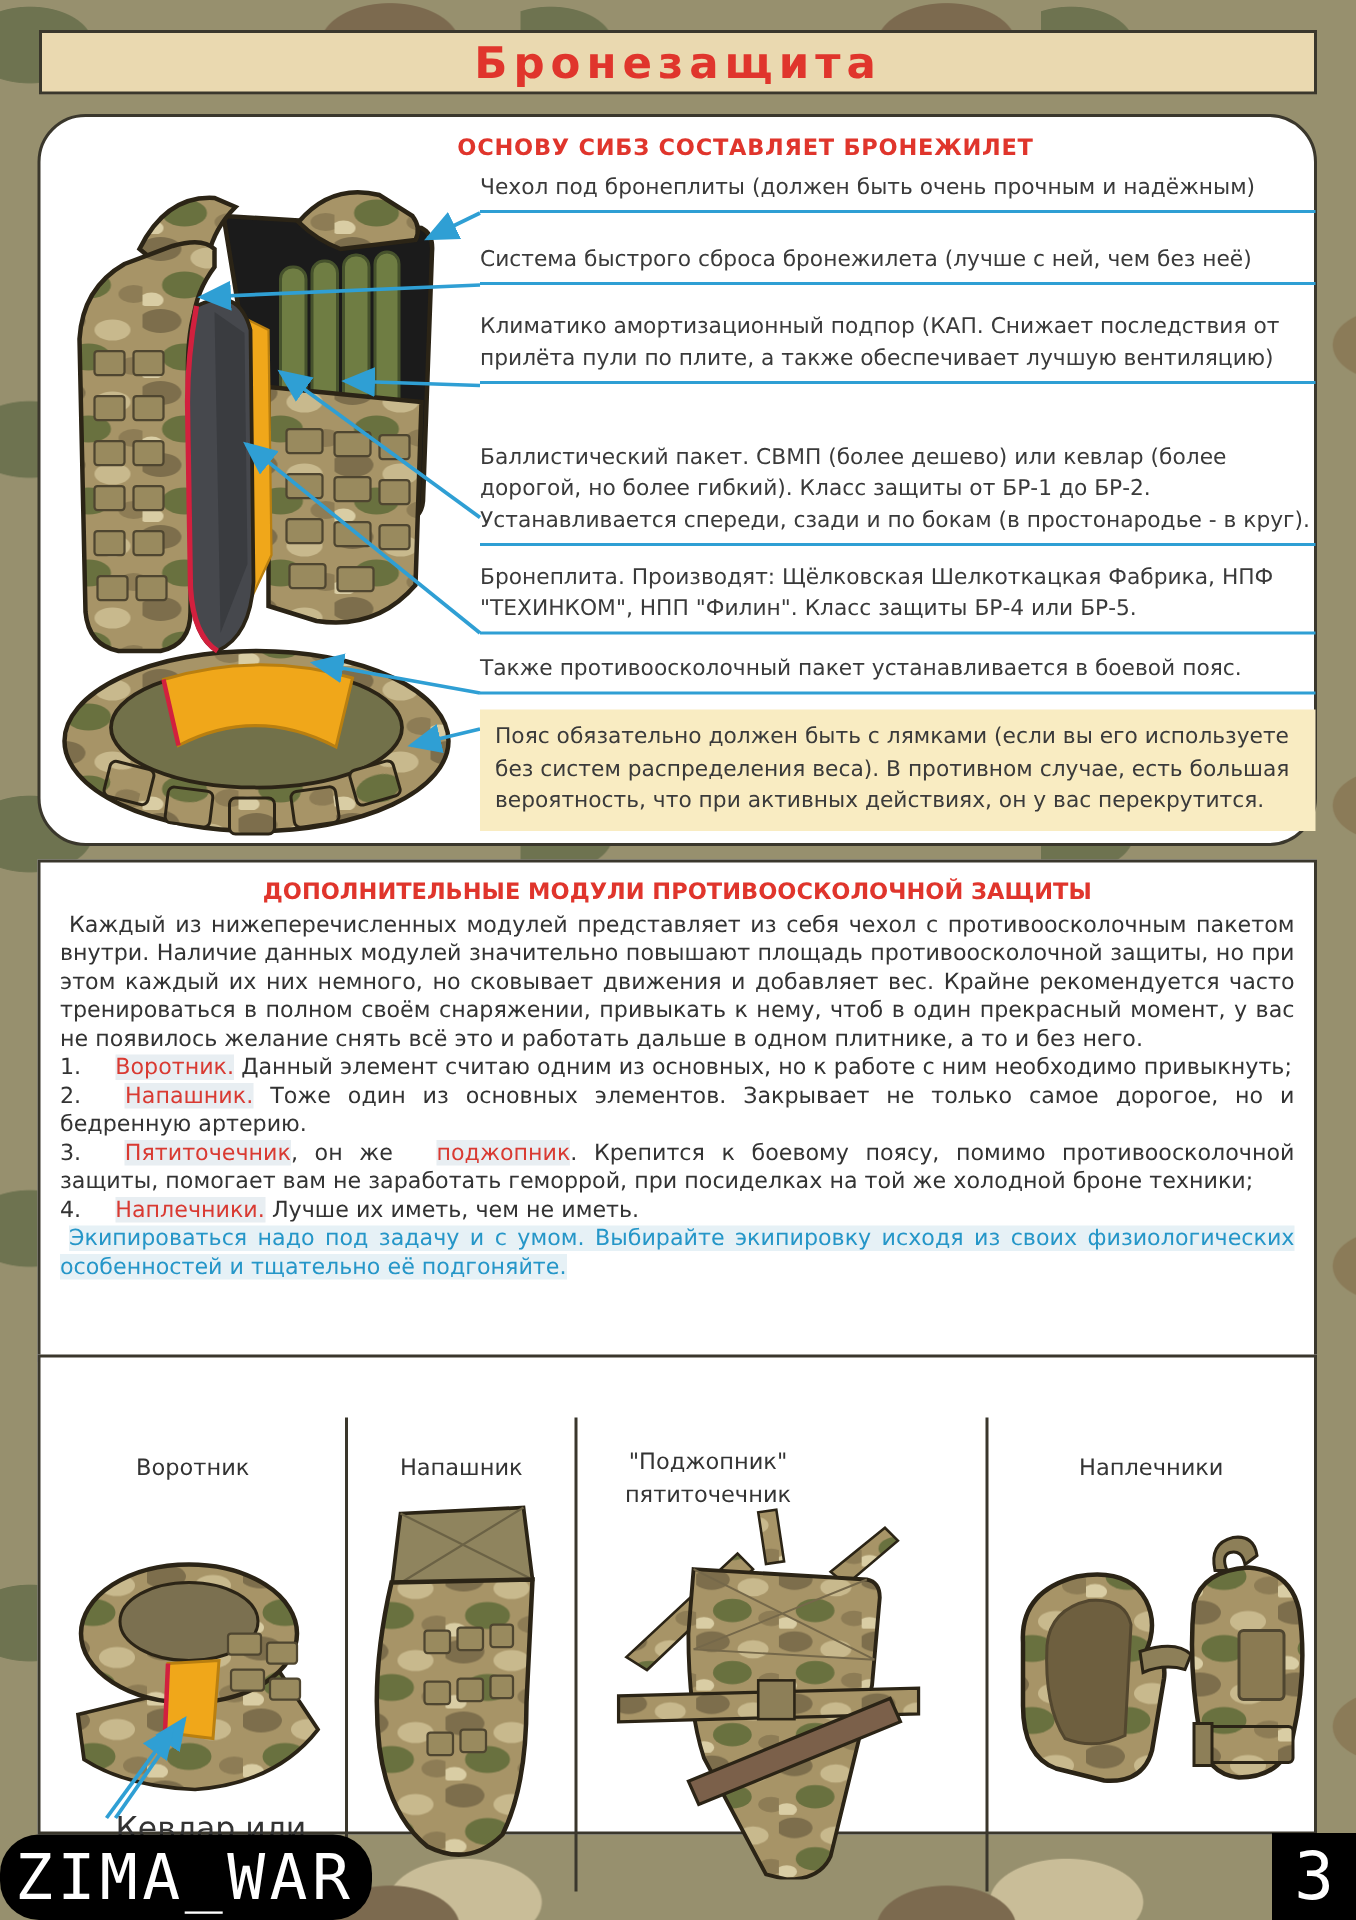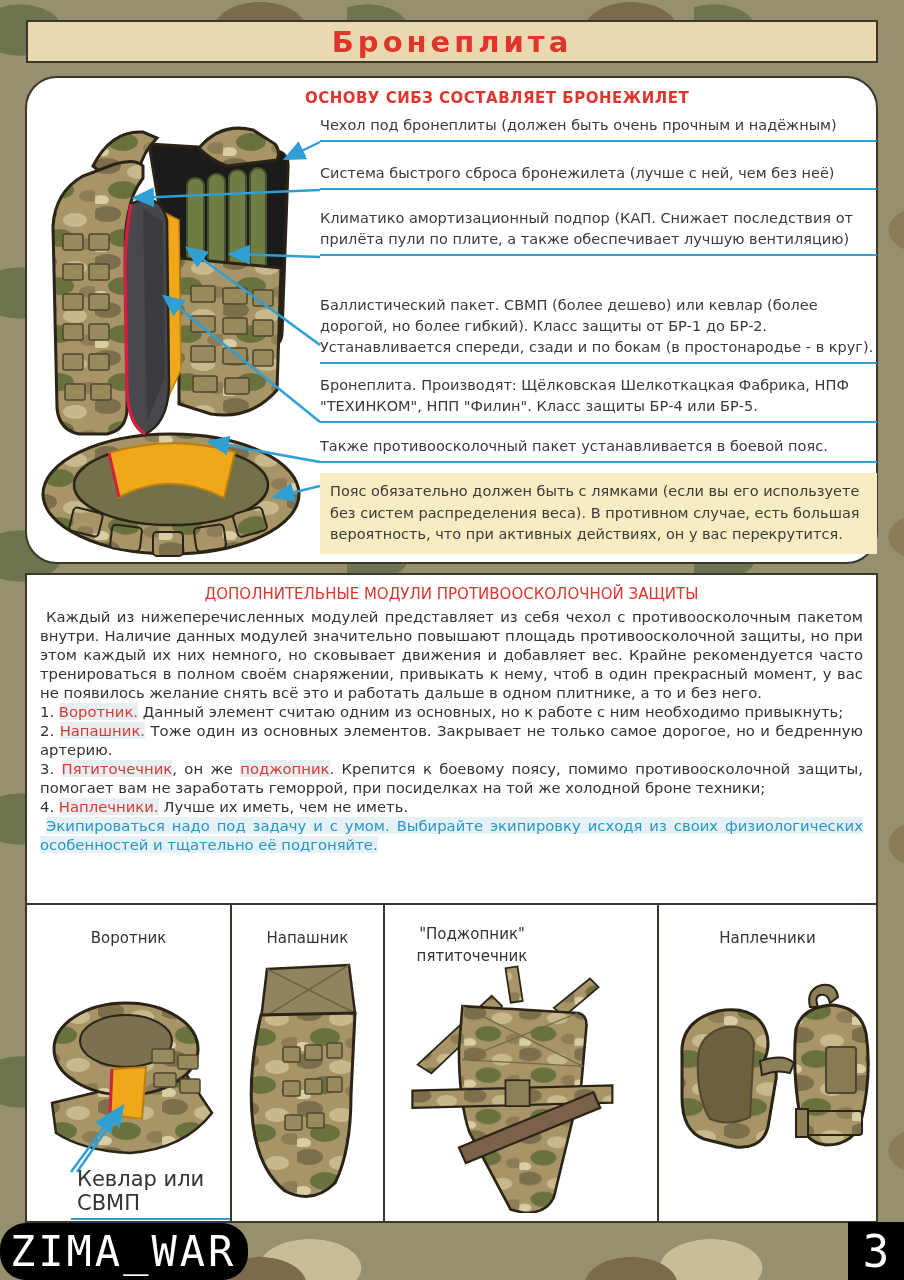--- a/index.html
+++ b/index.html
@@ -27,29 +27,29 @@
     font-weight:bold;font-size:15px;letter-spacing:0.5px;}
   .callout{position:absolute;left:293px;width:557px;font-size:14.5px;line-height:21px;
     border-bottom:2px solid #2f9fd4;padding-bottom:4px;box-sizing:border-box;}
   #co1{top:37px}#co2{top:85px}#co3{top:130px}#co4{top:217px}#co5{top:297px}#co6{top:358px}
   .warning{position:absolute;left:293px;top:395px;width:557px;background:#f9ecc2;
     padding:8px 10px;font-size:14.5px;line-height:21.5px;box-sizing:border-box;}
   #vest-svg{position:absolute;left:4px;top:30px;}
   #arrows-svg{position:absolute;left:0;top:0;pointer-events:none;}
   
   #panel2{left:25px;top:573px;width:853px;height:335px;padding:8px 13px;overflow:hidden;}
-  .sec2-header{text-align:center;color:#e0352c;font-weight:normal;font-size:15px;margin:2px 0 4px;}
+  .sec2-header{text-align:center;color:#e0352c;font-weight:bold;font-size:15px;margin:2px 0 4px;}
   .p2-text{font-size:14.8px;line-height:19px;text-align:justify;color:#333;margin:0;}
   .intro{text-indent:6px;}
-  .kw{color:#d93a32;background:#e8eef2;}
+  .kw{color:#d93a32;background:#e8eef2;margin-left:18px;}
   .advice-wrap{margin:0;text-indent:6px;}
   .advice{color:#2596c8;background:#e6f1f6;}
   
   #panel3{left:25px;top:903px;width:853px;height:320px;display:flex;}
-  .col{position:relative;box-sizing:border-box;border-right:2px solid #3a372c;height:100%;}
+  .col{position:relative;box-sizing:border-box;border-right:2px solid #3a372c;height:100%;margin-top:40px;}
   .col:last-child{border-right:none;}
   #col1{width:205px}#col2{width:153px}#col3{width:274px}#col4{width:217px}
   .col-label{margin-top:24px;text-align:center;font-size:15px;color:#333;}
   #col3 .col-label{width:150px;margin-left:12px;line-height:22px;margin-top:18px;}
   .illus{display:block;margin:0 auto;}
   .kevlar{position:absolute;left:44px;top:262px;font-size:21px;color:#333;
     border-bottom:2px solid #2f9fd4;padding:0 6px 3px;}
   .kevlar-arrow{position:absolute;left:0;top:185px;pointer-events:none;}
   
   #zima{position:absolute;left:0;top:1223px;width:248px;height:57px;background:#000;color:#fff;
@@ -58,21 +58,21 @@
   #pageno{position:absolute;left:848px;top:1222px;width:56px;height:58px;background:#000;color:#fff;
     display:flex;align-items:center;justify-content:center;
     font-family:"DejaVu Sans Mono",monospace;font-size:44px;}
 </style>
 </head>
 <body>
 
 <div class="page">
 
   <div id="title-bar">
-    <span class="t">Бронеплита</span>
+    <span class="t">Бронезащита</span>
   </div>
 
   <div class="panel" id="panel1">
     <div class="sec1-header">ОСНОВУ СИБЗ СОСТАВЛЯЕТ БРОНЕЖИЛЕТ</div>
 
     <svg id="vest-svg" width="278" height="452" viewBox="0 0 278 452">
       <defs>
         <pattern id="camo" width="64" height="48" patternUnits="userSpaceOnUse">
           <rect width="64" height="48" fill="#a79467"></rect>
           <ellipse cx="12" cy="10" rx="14" ry="8" fill="#7d6e4c"></ellipse>

